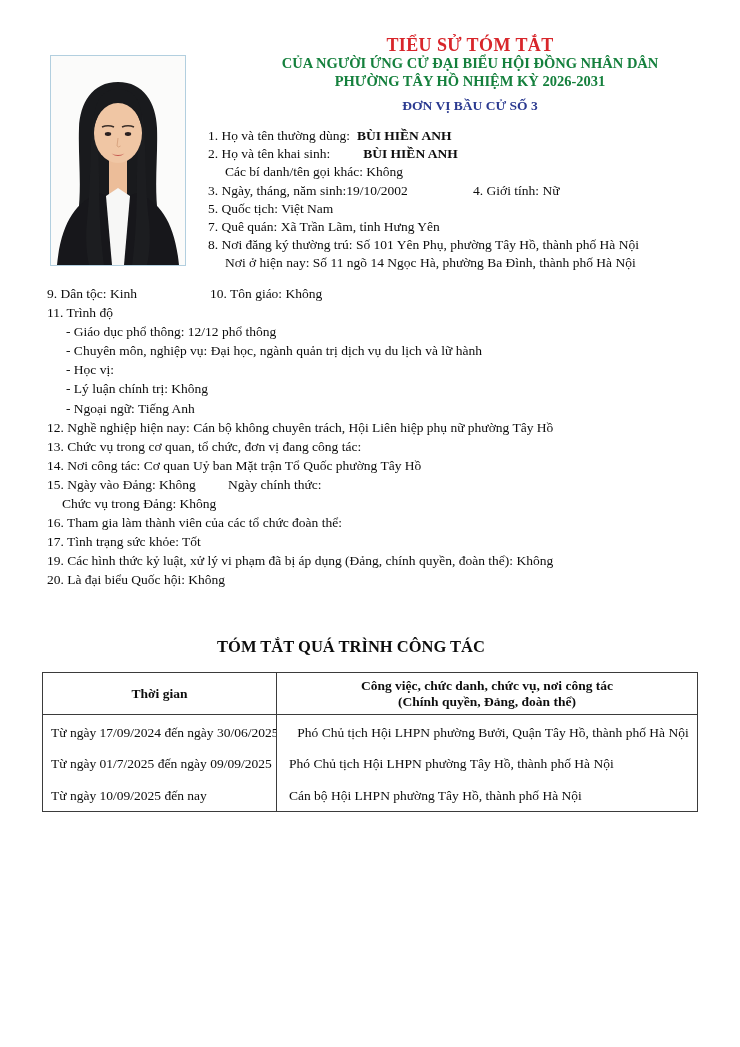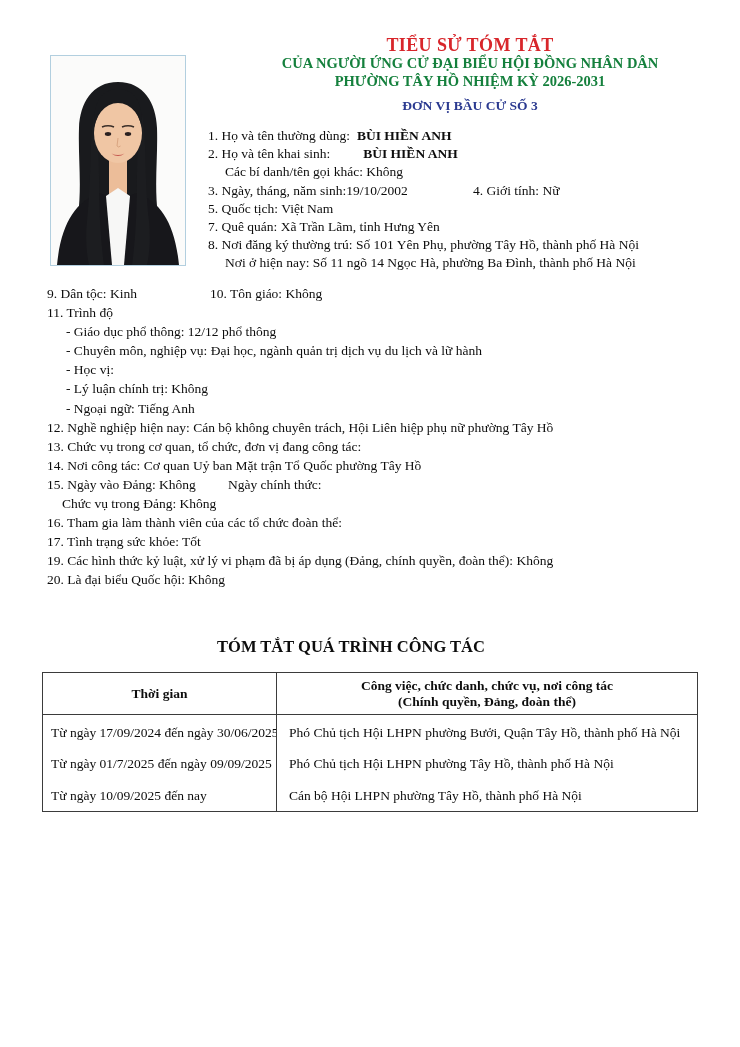--- a/index.html
+++ b/index.html
@@ -37,21 +37,21 @@
   .work-title { position:absolute; left:0; top:637px; width:680px; text-align:center; font-weight:bold; font-size:16.5px;margin-left:11px; }
   table.work { position:absolute; left:42px; top:672px; width:656px; border-collapse:collapse; table-layout:fixed; }
   table.work th, table.work td { border:1px solid #3b3b3b; padding:0; }
   th.c1, td.c1 { width:233px; }
   thead th { height:41px; vertical-align:middle; text-align:center; font-weight:bold; font-size:13.5px; }
   .th-line { line-height:16px; }
   tbody td { height:94px; vertical-align:top; }
   .trow { line-height:31.3px; font-size:13.5px; white-space:nowrap; overflow:hidden; }
   td.c1 .trow { padding-left:8px; }
   td.c2 .trow { padding-left:12px; }
-  tbody td .trow:first-child { padding-top:2px; }
+  tbody td .trow:first-child { padding-top:2px;text-align:center; }
 </style>
 </head>
 <body>
 
 <div class="page">
 
   <div class="header">
     <div class="h-title">TIỂU SỬ TÓM TẮT</div>
     <div class="h-sub">CỦA NGƯỜI ỨNG CỬ ĐẠI BIỂU HỘI ĐỒNG NHÂN DÂN</div>
     <div class="h-sub">PHƯỜNG TÂY HỒ NHIỆM KỲ 2026-2031</div>

